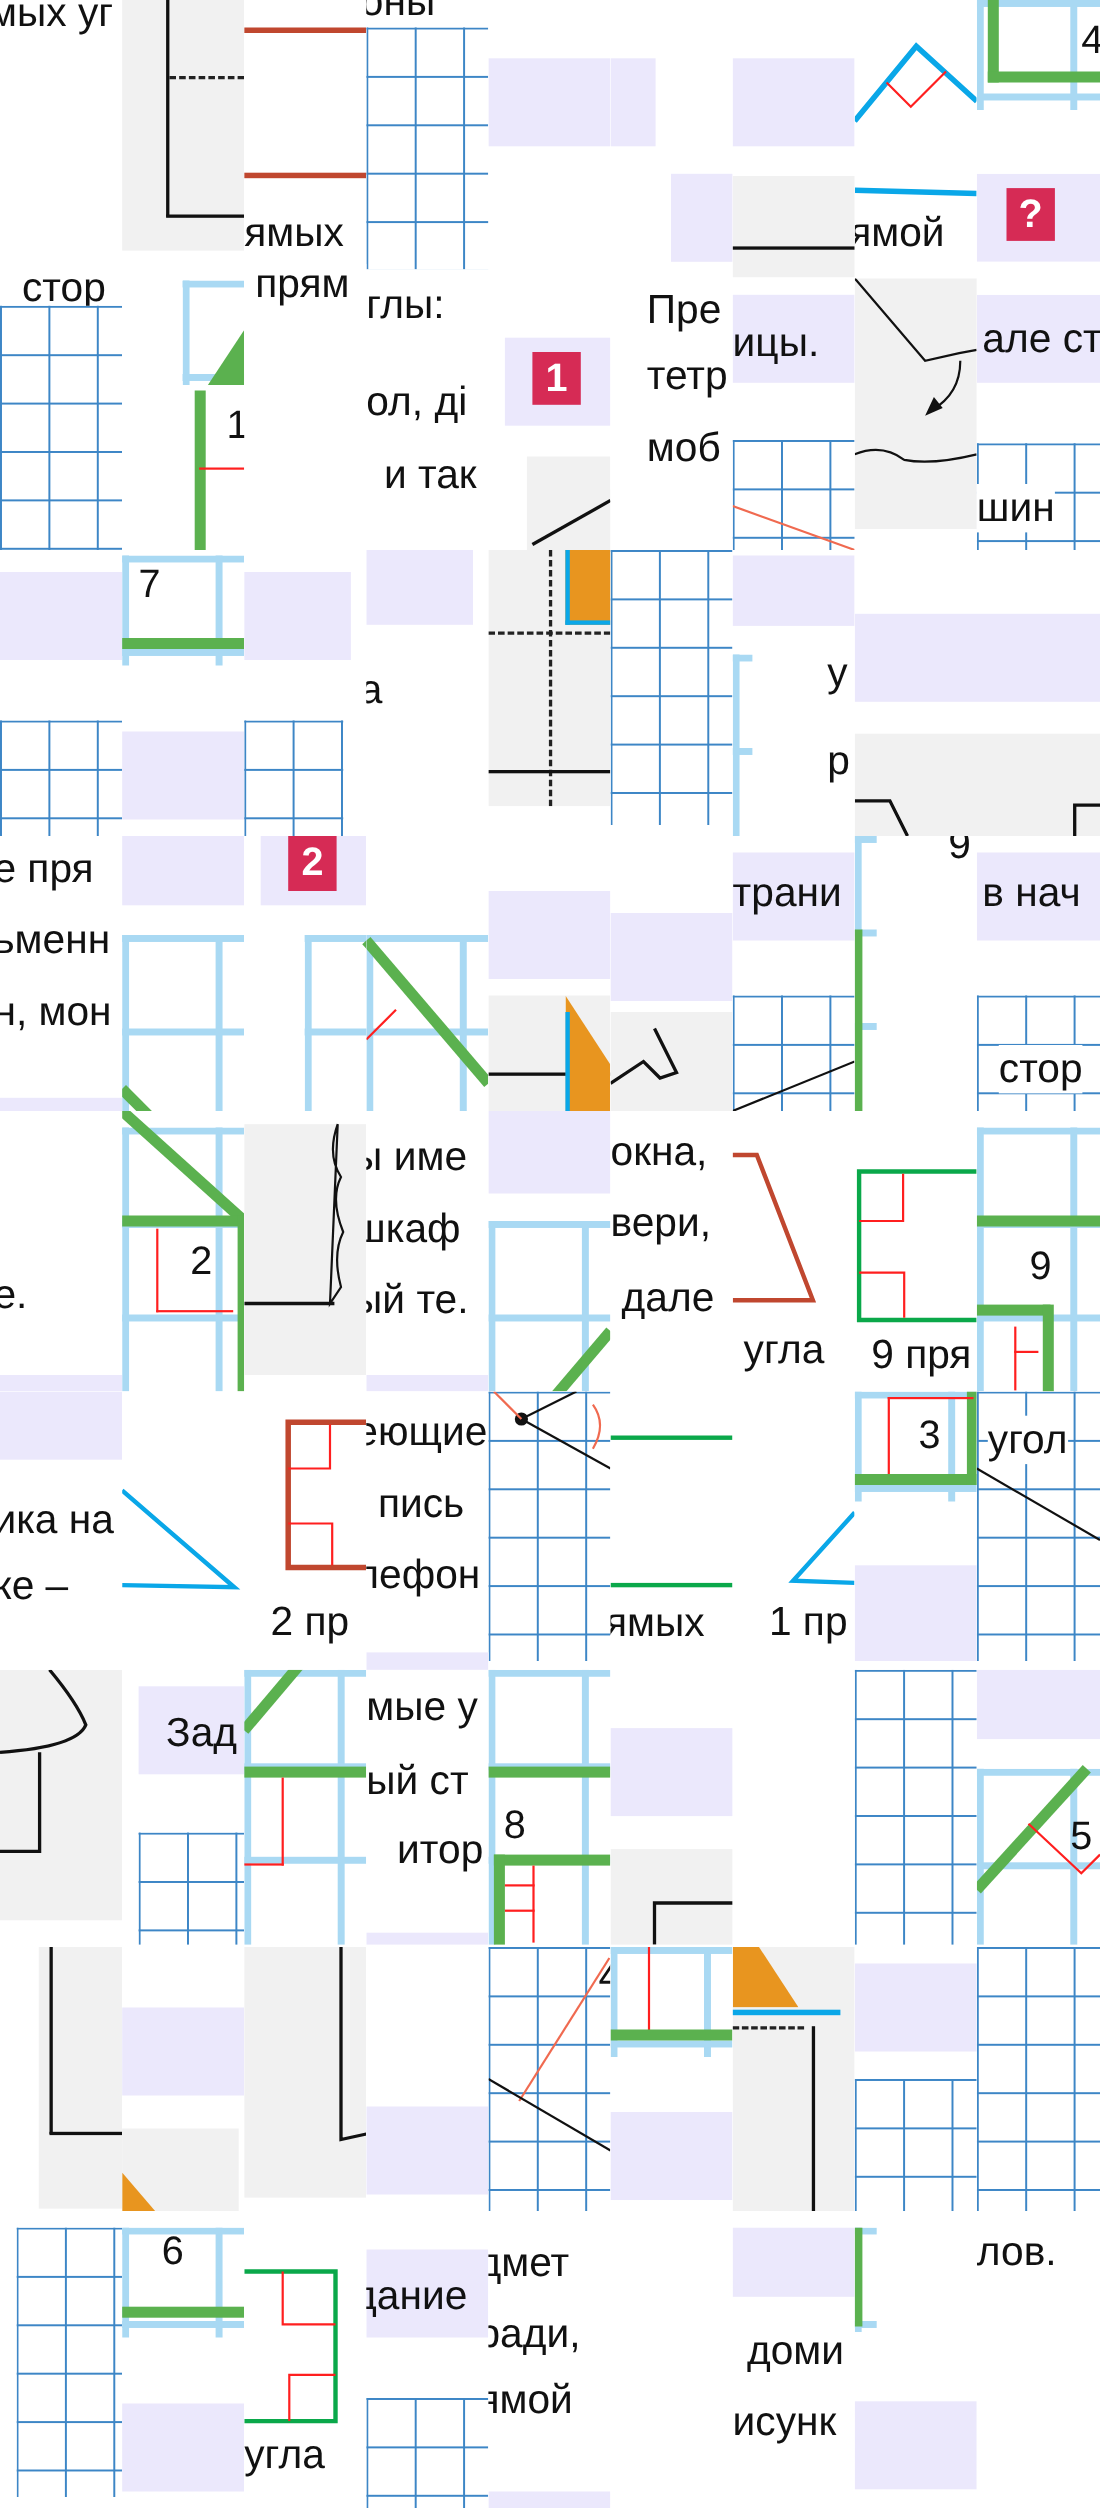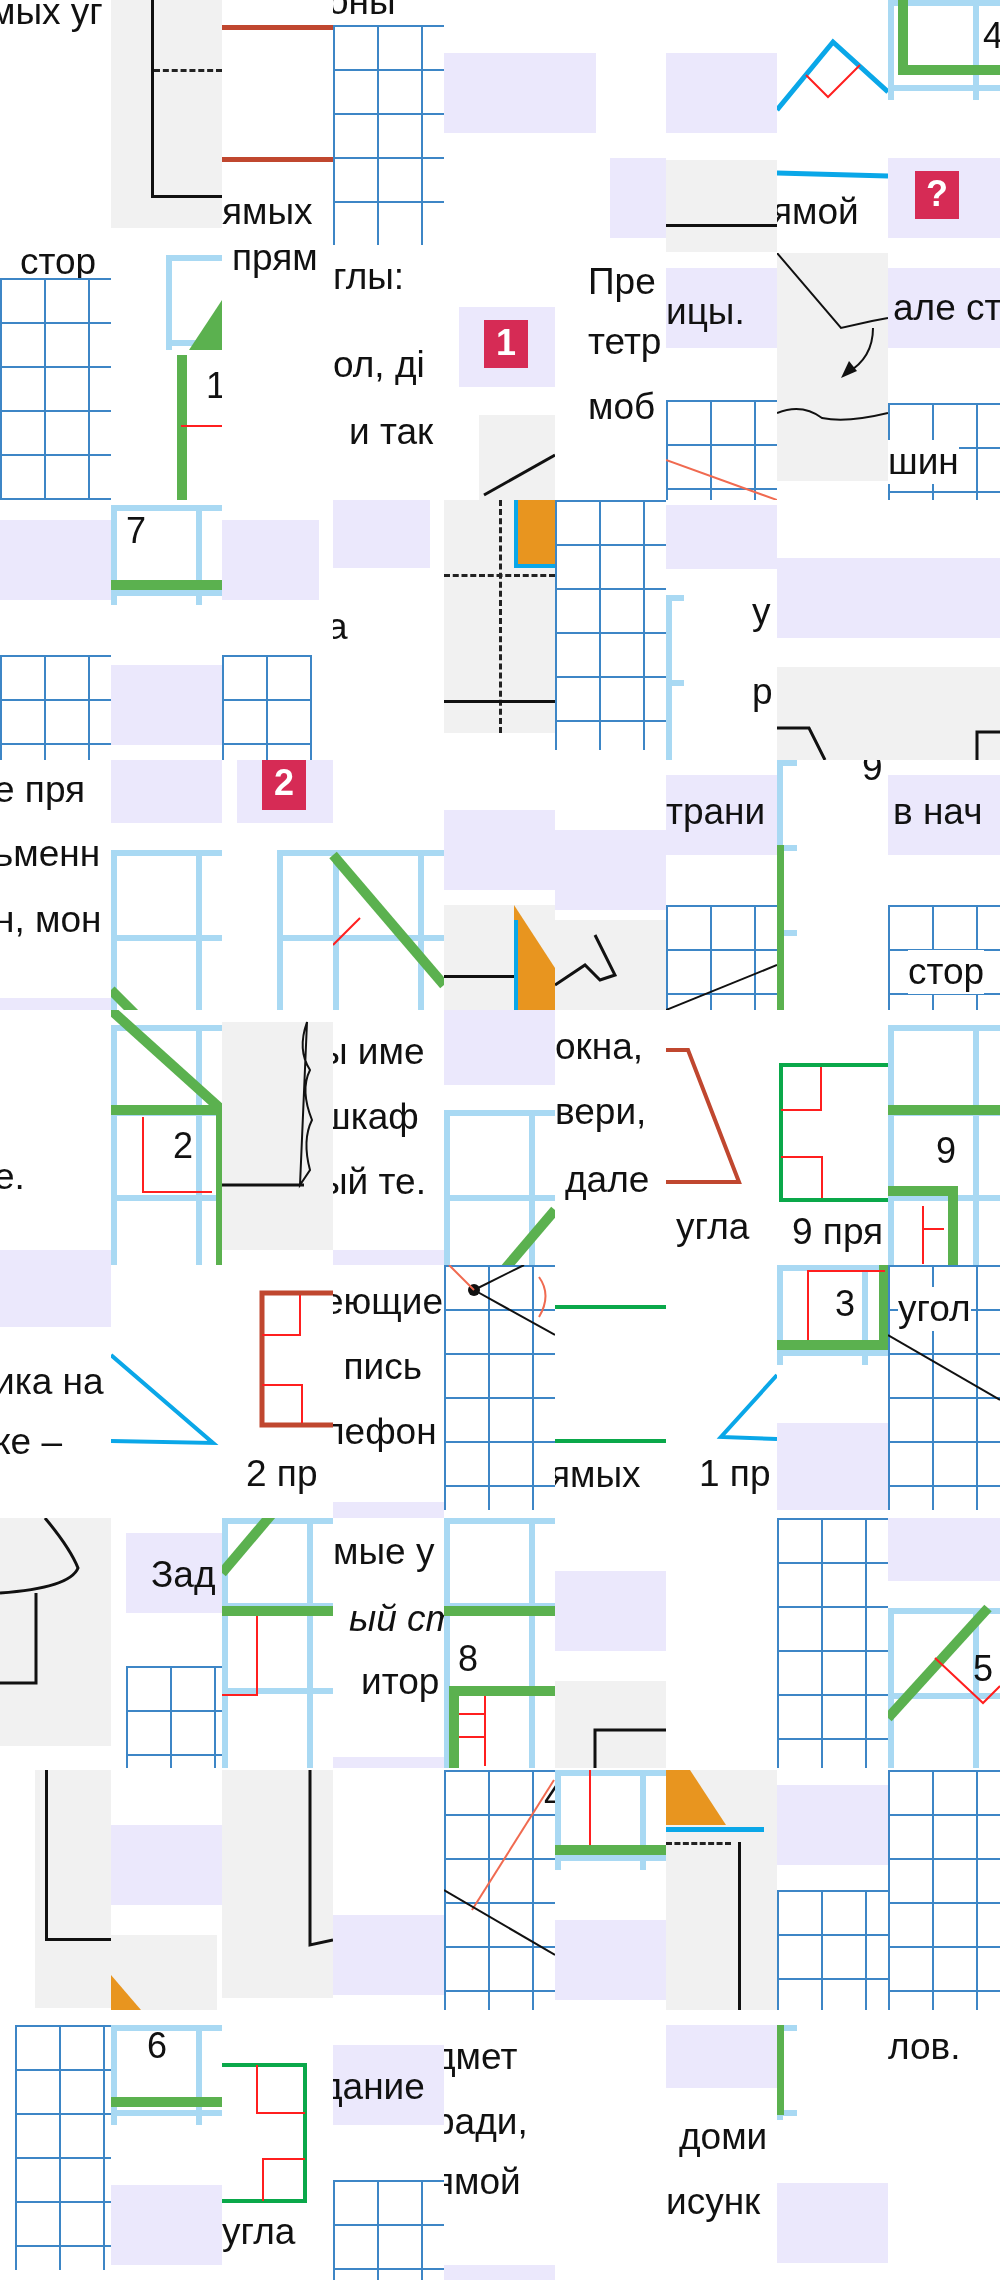--- a/index.html
+++ b/index.html
@@ -387,21 +387,21 @@
   <svg width="111" height="250">
       <line x1="0" y1="55" x2="55" y2="-10" stroke="#5bb14f" stroke-width="10"></line>
     </svg>
   <div class="gbar" style="left:0;top:88px;width:111px;height:10px;"></div>
   <div class="rline" style="left:34px;top:98px;width:2px;height:80px;"></div>
   <div class="rline" style="left:0;top:176px;width:36px;height:2px;"></div>
 </div>
 <div class="tile" style="left:333px;top:1502px;width:111px;height:266px;">
   <div class="lav" style="left:0;top:0;width:111px;height:16px;"></div>
   <span class="t b" style="left:0;top:28px;">мые у</span>
-  <span class="t" style="left:16px;top:95px;font-style:italic;">ый ст</span>
+  <span class="t" style="left:0;top:95px;">ый ст</span>
   <span class="t" style="left:0;top:158px;margin-left:28px;">итор</span>
   <div class="lav" style="left:0;top:255px;width:111px;height:11px;"></div>
 </div>
 <div class="tile" style="left:444px;top:1518px;width:111px;height:250px;">
   <div class="lgrid" style="left:0;top:0;width:111px;height:250px;"></div>
   <div class="gbar" style="left:0;top:88px;width:111px;height:10px;"></div>
   <span class="num" style="left:14px;top:120px;">8</span>
   <div class="gbar" style="left:5px;top:168px;width:106px;height:10px;"></div>
   <div class="gbar" style="left:5px;top:168px;width:10px;height:82px;"></div>
   <div class="rline" style="left:40px;top:178px;width:2px;height:70px;"></div>

